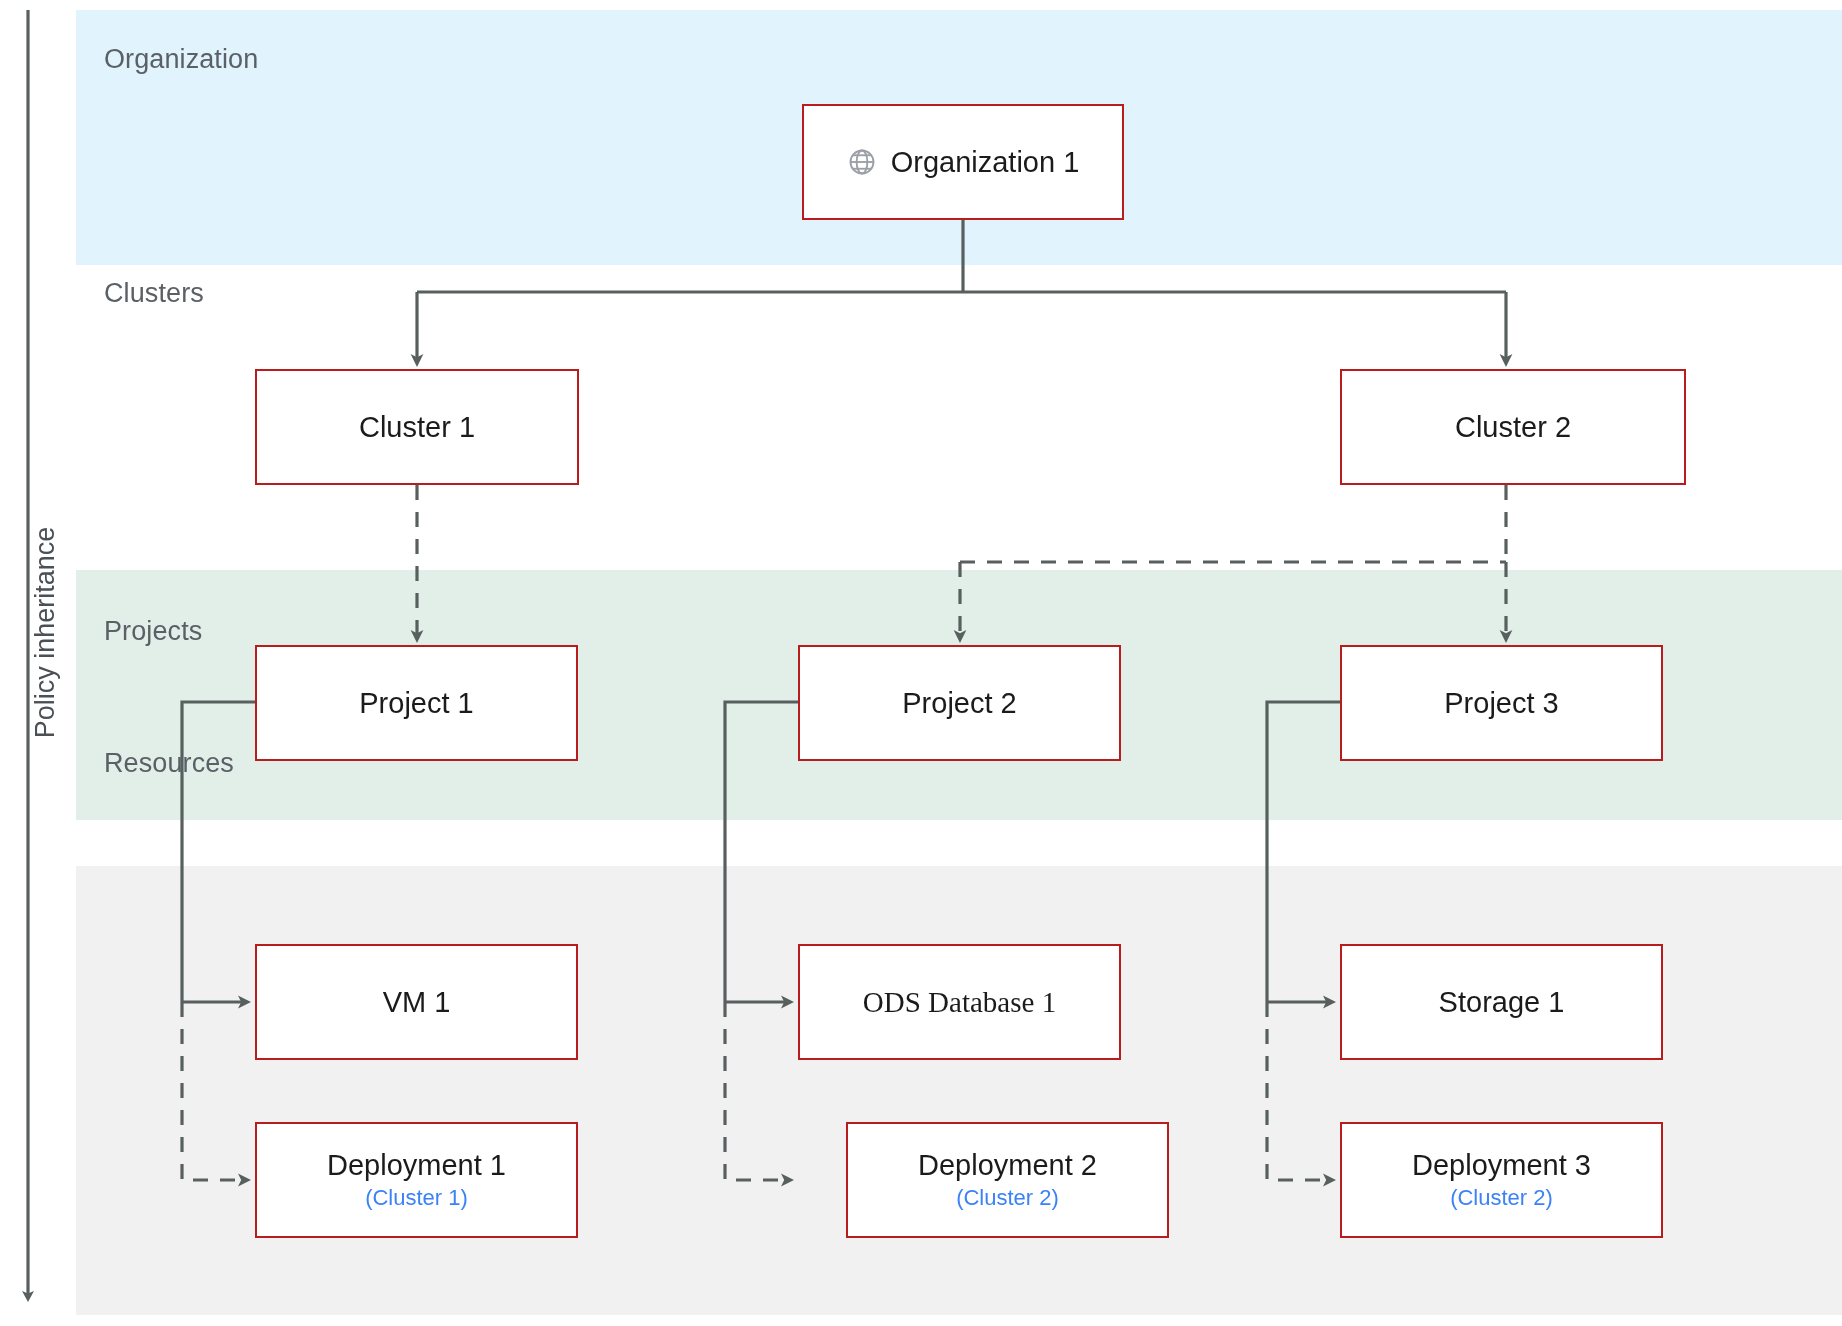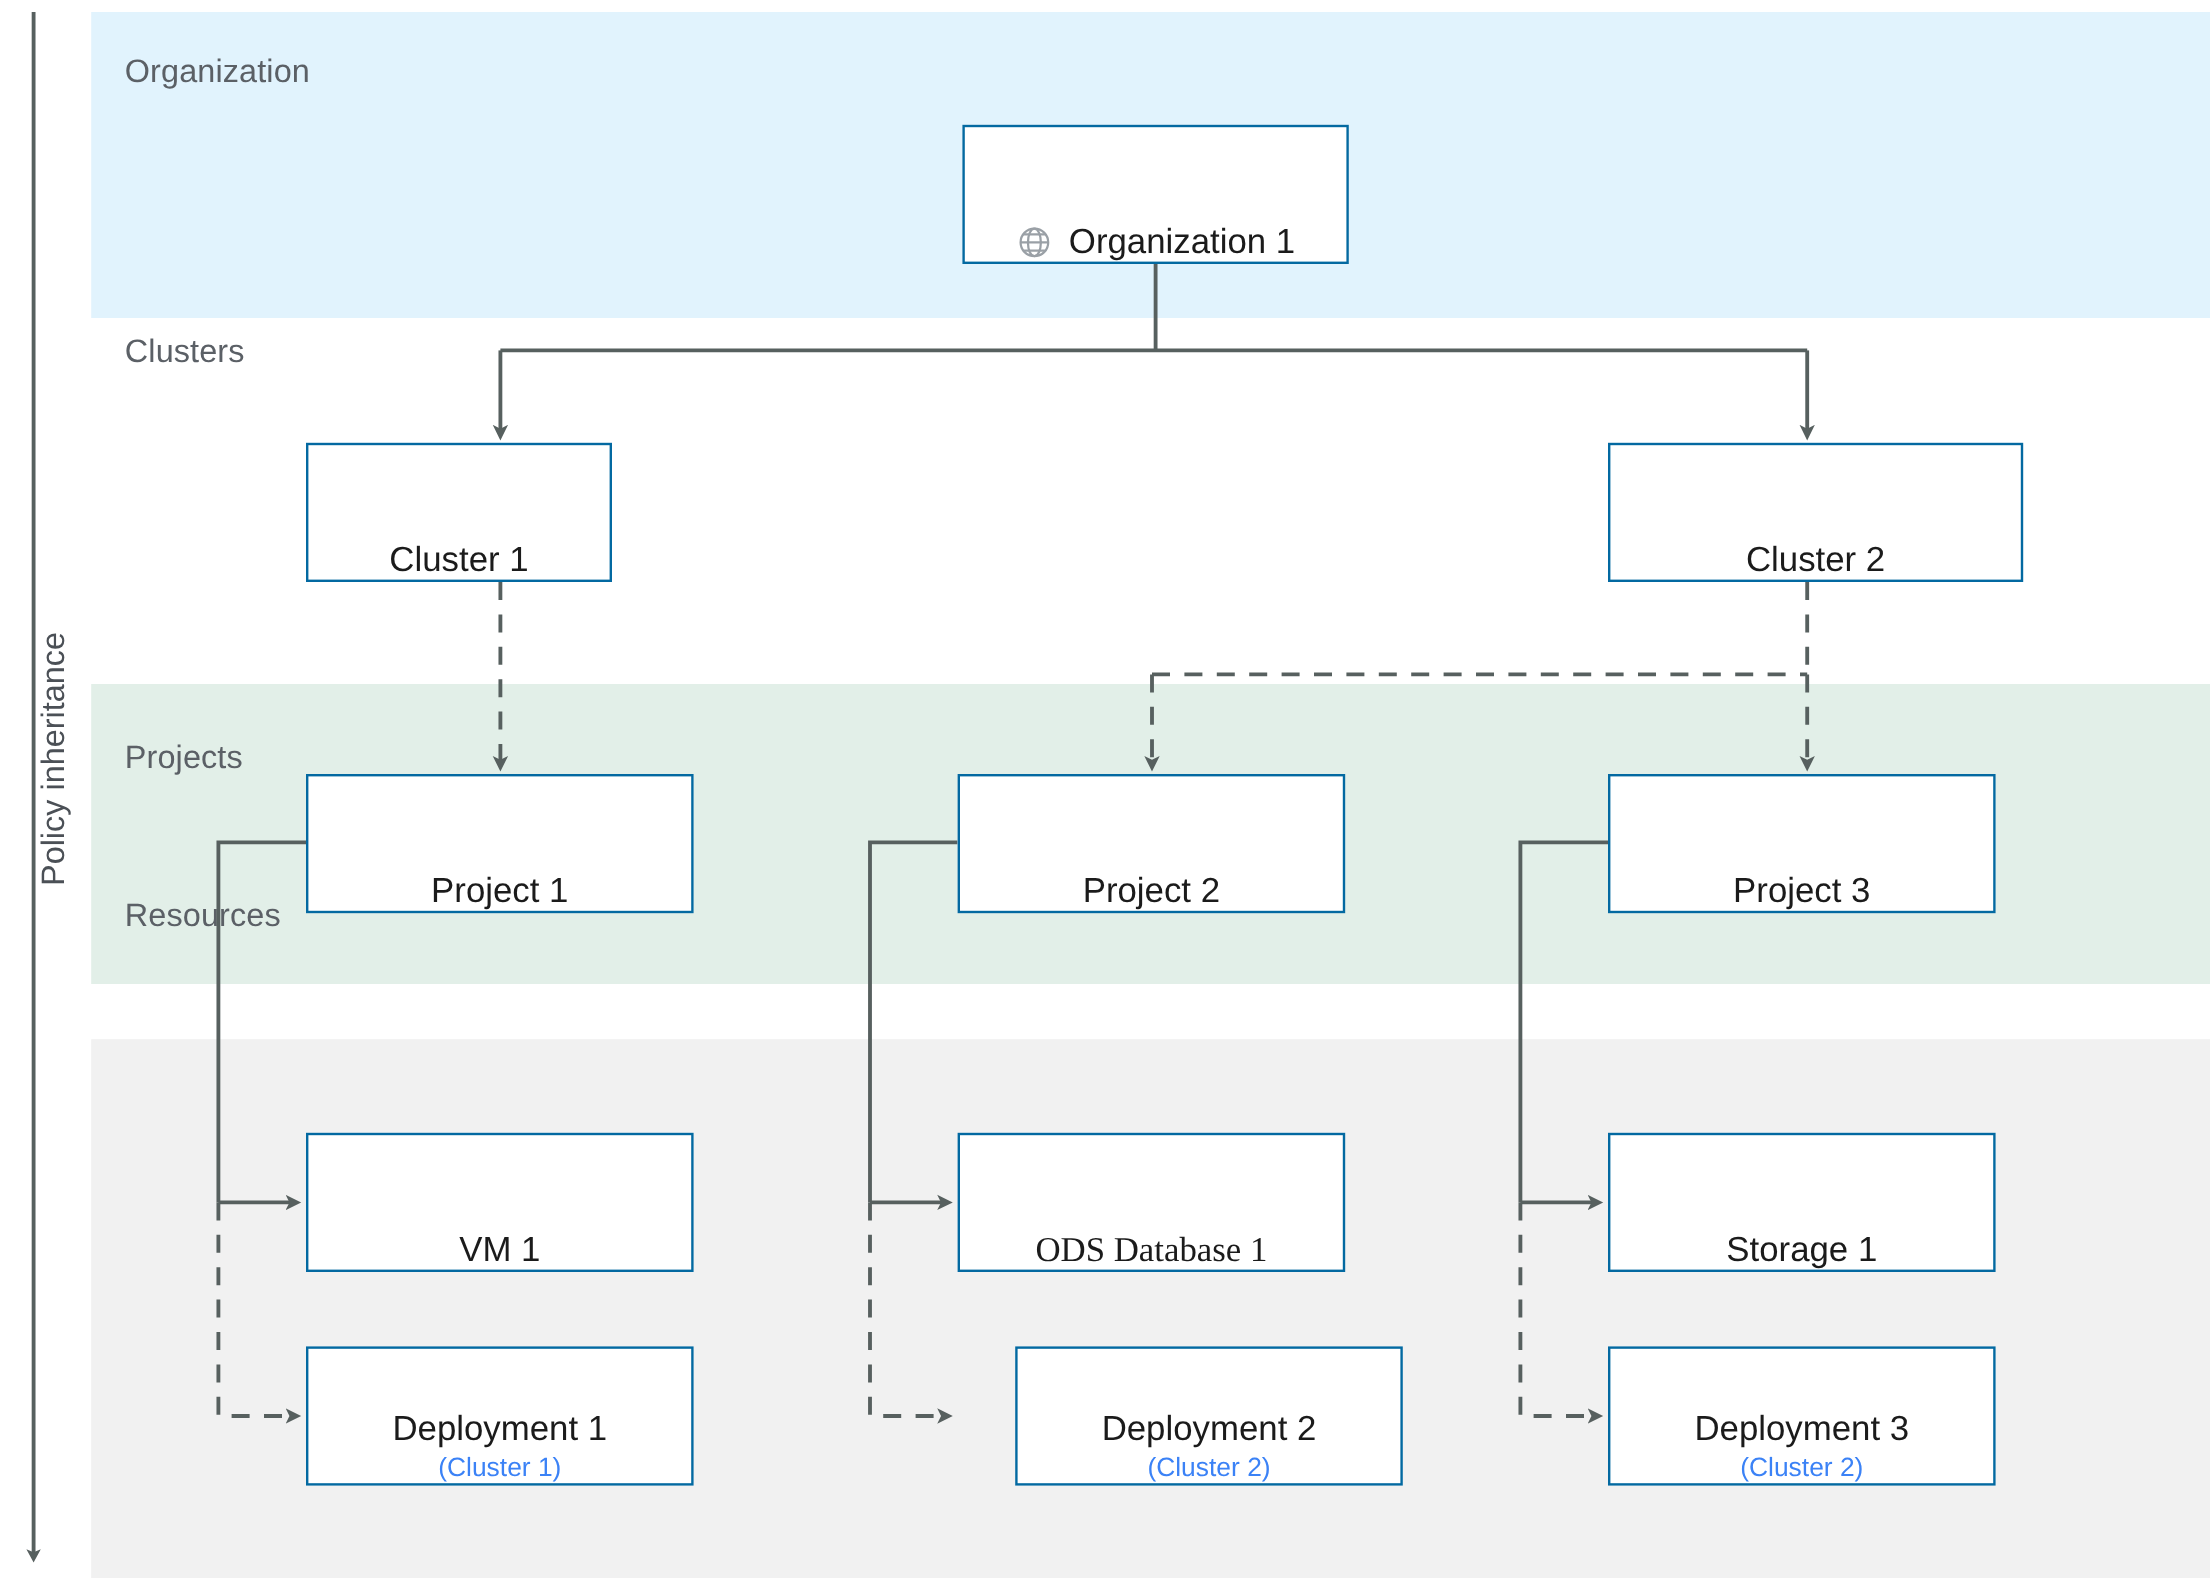--- a/index.html
+++ b/index.html
@@ -54,26 +54,26 @@
     transform-origin:50% 50%;
     font-size:27px;
     color:#4b5056;
     white-space:nowrap;
   }
 
   
   .node{
     position:absolute;
     background:#ffffff;
-    border:2px solid #0369a1;
+    border:2px solid #b91c1c;
     box-sizing:border-box;
     display:flex;
     flex-direction:column;
     align-items:center;
-    justify-content:flex-end;
+    justify-content:center;
     color:#1b1b1b;
     font-size:29px;
     line-height:1.12;
   }
   .node .node-title{
     display:flex;
     align-items:center;
     justify-content:center;
     gap:14px;
     white-space:nowrap;
@@ -85,21 +85,21 @@
     white-space:nowrap;
   }
   .globe-icon{
     display:inline-block;
     width:30px; height:30px;
     flex:0 0 30px;
   }
 
   
   #node-organization-1 { left:802px;  top:104px; width:322px; height:116px; }
-  #node-cluster-1      { left:255px;  top:369px; width:255px; height:116px; }
+  #node-cluster-1      { left:255px;  top:369px; width:324px; height:116px; }
   #node-cluster-2      { left:1340px; top:369px; width:346px; height:116px; }
   #node-project-1      { left:255px;  top:645px; width:323px; height:116px; }
   #node-project-2      { left:798px;  top:645px; width:323px; height:116px; }
   #node-project-3      { left:1340px; top:645px; width:323px; height:116px; }
   #node-vm-1           { left:255px;  top:944px; width:323px; height:116px; }
   #node-ods-database-1 { left:798px;  top:944px; width:323px; height:116px;font-family:Liberation Serif, serif; }
   #node-storage-1      { left:1340px; top:944px; width:323px; height:116px; }
   #node-deployment-1   { left:255px;  top:1122px; width:323px; height:116px; }
   #node-deployment-2   { left:798px;  top:1122px; width:323px; height:116px;margin-left:48px; }
   #node-deployment-3   { left:1340px; top:1122px; width:323px; height:116px; }

